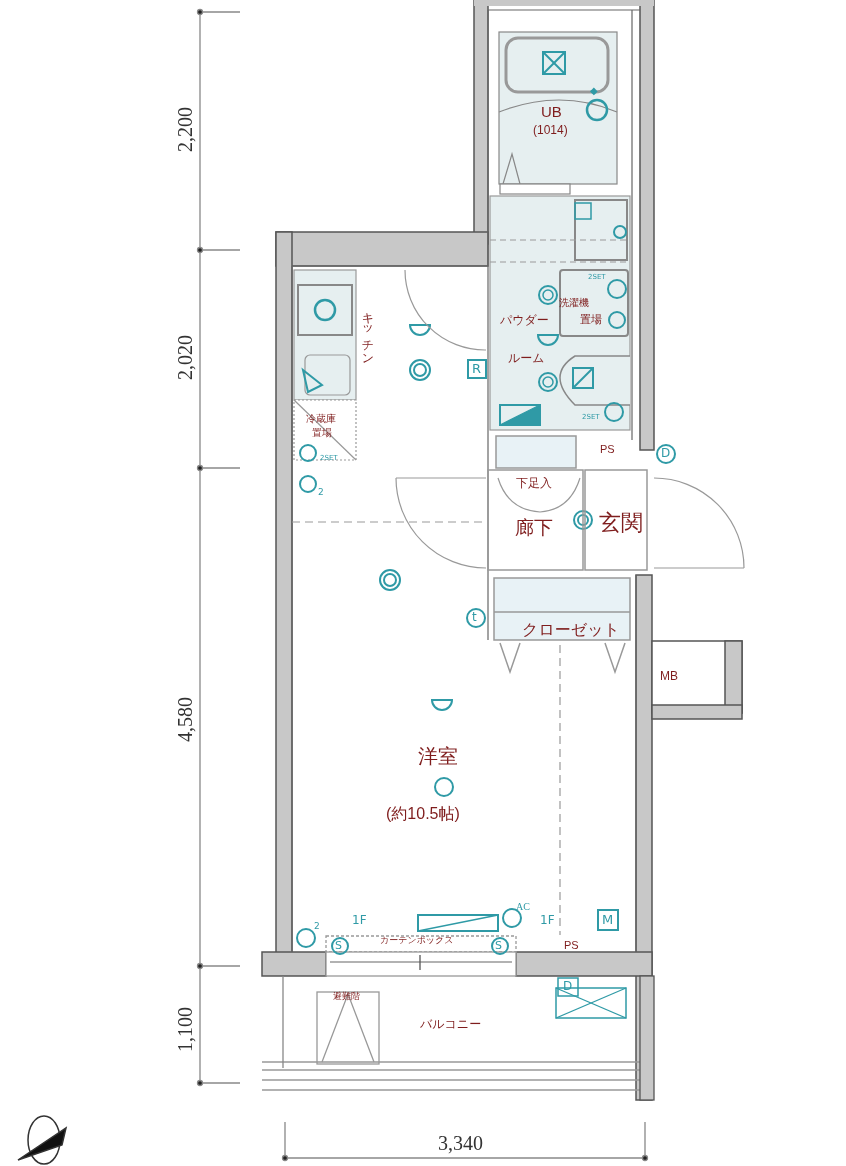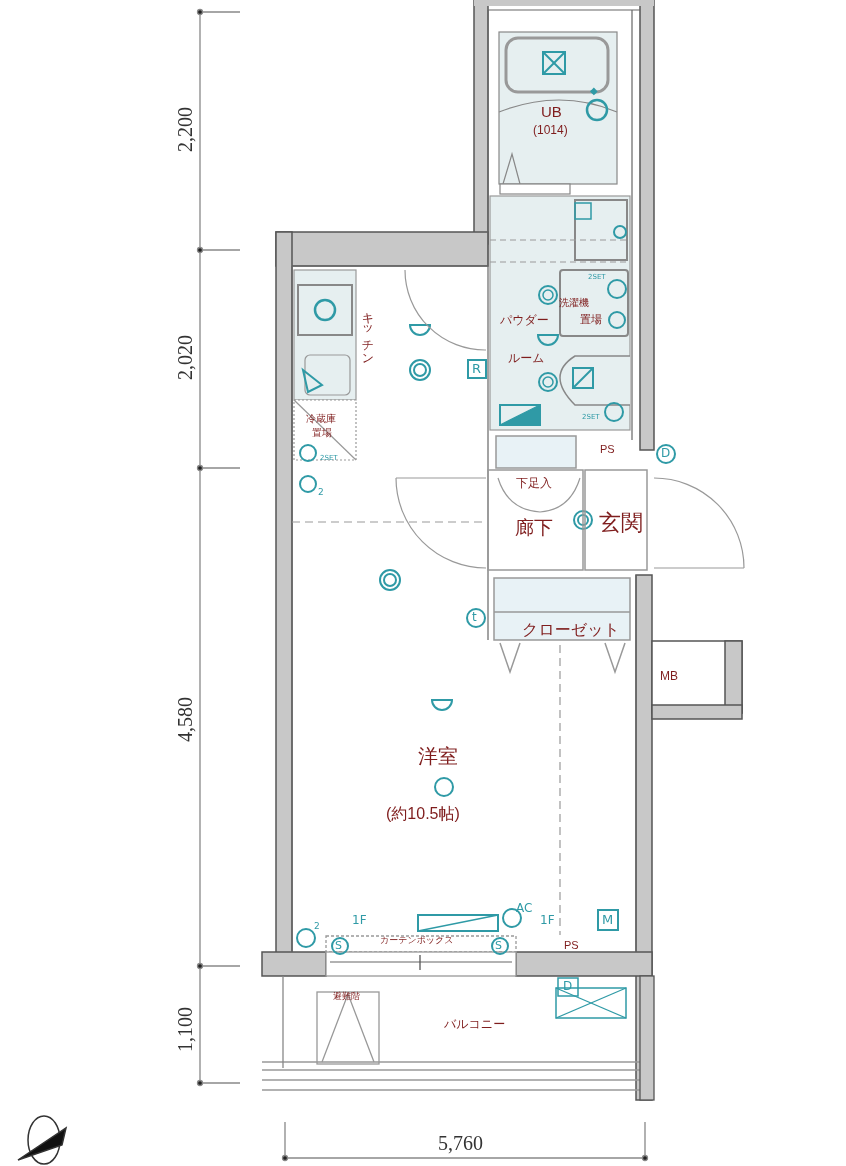--- a/index.html
+++ b/index.html
@@ -185,51 +185,51 @@
   <g stroke="#333" stroke-width="1.5">
     <ellipse cx="44" cy="1140" rx="16" ry="24" fill="none"></ellipse>
     <polygon points="18,1160 66,1128 62,1145" fill="#111"></polygon>
   </g>
 </svg>
 
 <div class="dim rot" style="left:163px; top:118px;">2,200</div>
 <div class="dim rot" style="left:163px; top:346px;">2,020</div>
 <div class="dim rot" style="left:163px; top:708px;">4,580</div>
 <div class="dim rot" style="left:163px; top:1018px;">1,100</div>
-<div class="dim" style="left:438px; top:1132px;">5,760</div>
+<div class="dim" style="left:438px; top:1132px;">3,340</div>
 
 <div class="lbl" style="left:541px; top:104px; font-size:15px;">UB</div>
 <div class="lbl" style="left:533px; top:124px; font-size:12px;">(1014)</div>
 <div class="lbl vert" style="left:362px; top:304px; font-size:12px;">キッチン</div>
 <div class="lbl" style="left:306px; top:414px; font-size:10px;text-align:center;">冷蔵庫</div>
 <div class="lbl" style="left:312px; top:428px; font-size:10px;">置場</div>
 <div class="lbl" style="left:500px; top:314px; font-size:12px;">パウダー</div>
 <div class="lbl" style="left:508px; top:352px; font-size:12px;">ルーム</div>
 <div class="lbl" style="left:548px; top:298px; font-size:10px;margin-left:11px;">洗濯機</div>
 <div class="lbl" style="left:580px; top:314px; font-size:11px;">置場</div>
 <div class="lbl" style="left:516px; top:445px; font-size:12px;margin-top:32px;">下足入</div>
 <div class="lbl" style="left:600px; top:444px; font-size:11px;">PS</div>
 <div class="lbl" style="left:515px; top:518px; font-size:19px;">廊下</div>
 <div class="lbl" style="left:599px; top:512px; font-size:22px;">玄関</div>
 <div class="lbl" style="left:522px; top:622px; font-size:16px;text-align:right;">クローゼット</div>
 <div class="lbl" style="left:660px; top:670px; font-size:12px;">MB</div>
 <div class="lbl" style="left:418px; top:746px; font-size:20px;">洋室</div>
 <div class="lbl" style="left:386px; top:806px; font-size:16px;">(約10.5帖)</div>
 <div class="lbl" style="left:380px; top:936px; font-size:9px;">カーテンボックス</div>
 <div class="lbl" style="left:564px; top:940px; font-size:11px;">PS</div>
-<div class="lbl" style="left:444px; top:1018px; font-size:12px;text-align:right;">バルコニー</div>
+<div class="lbl" style="left:420px; top:1018px; font-size:12px;text-align:right;">バルコニー</div>
 <div class="lbl" style="left:333px; top:992px; font-size:9px;">避難階</div>
 
 <div class="sym" style="left:472px; top:362px; font-size:13px;">R</div>
 <div class="sym" style="left:661px; top:447px; font-size:12px;">D</div>
 <div class="sym" style="left:472px; top:611px; font-size:12px;">t</div>
 <div class="sym" style="left:602px; top:913px; font-size:13px;">M</div>
 <div class="sym" style="left:335px; top:940px; font-size:11px;">S</div>
 <div class="sym" style="left:495px; top:940px; font-size:11px;">S</div>
-<div class="sym" style="left:516px; top:902px; font-size:12px;">AC</div>
+<div class="sym" style="left:516px; top:902px; font-size:10px;font-family:Liberation Serif, serif;">AC</div>
 <div class="sym" style="left:352px; top:914px; font-size:12px;">1F</div>
 <div class="sym" style="left:540px; top:914px; font-size:12px;">1F</div>
 <div class="sym" style="left:320px; top:455px; font-size:7px;">2SET</div>
 <div class="sym" style="left:588px; top:274px; font-size:7px;">2SET</div>
 <div class="sym" style="left:582px; top:414px; font-size:7px;">2SET</div>
 <div class="sym" style="left:318px; top:488px; font-size:9px;">2</div>
 <div class="sym" style="left:314px; top:922px; font-size:9px;">2</div>
 <div class="sym" style="left:563px; top:980px; font-size:12px;">D</div>
 <div class="sym" style="left:590px; top:86px; font-size:10px;">◆</div>
 

